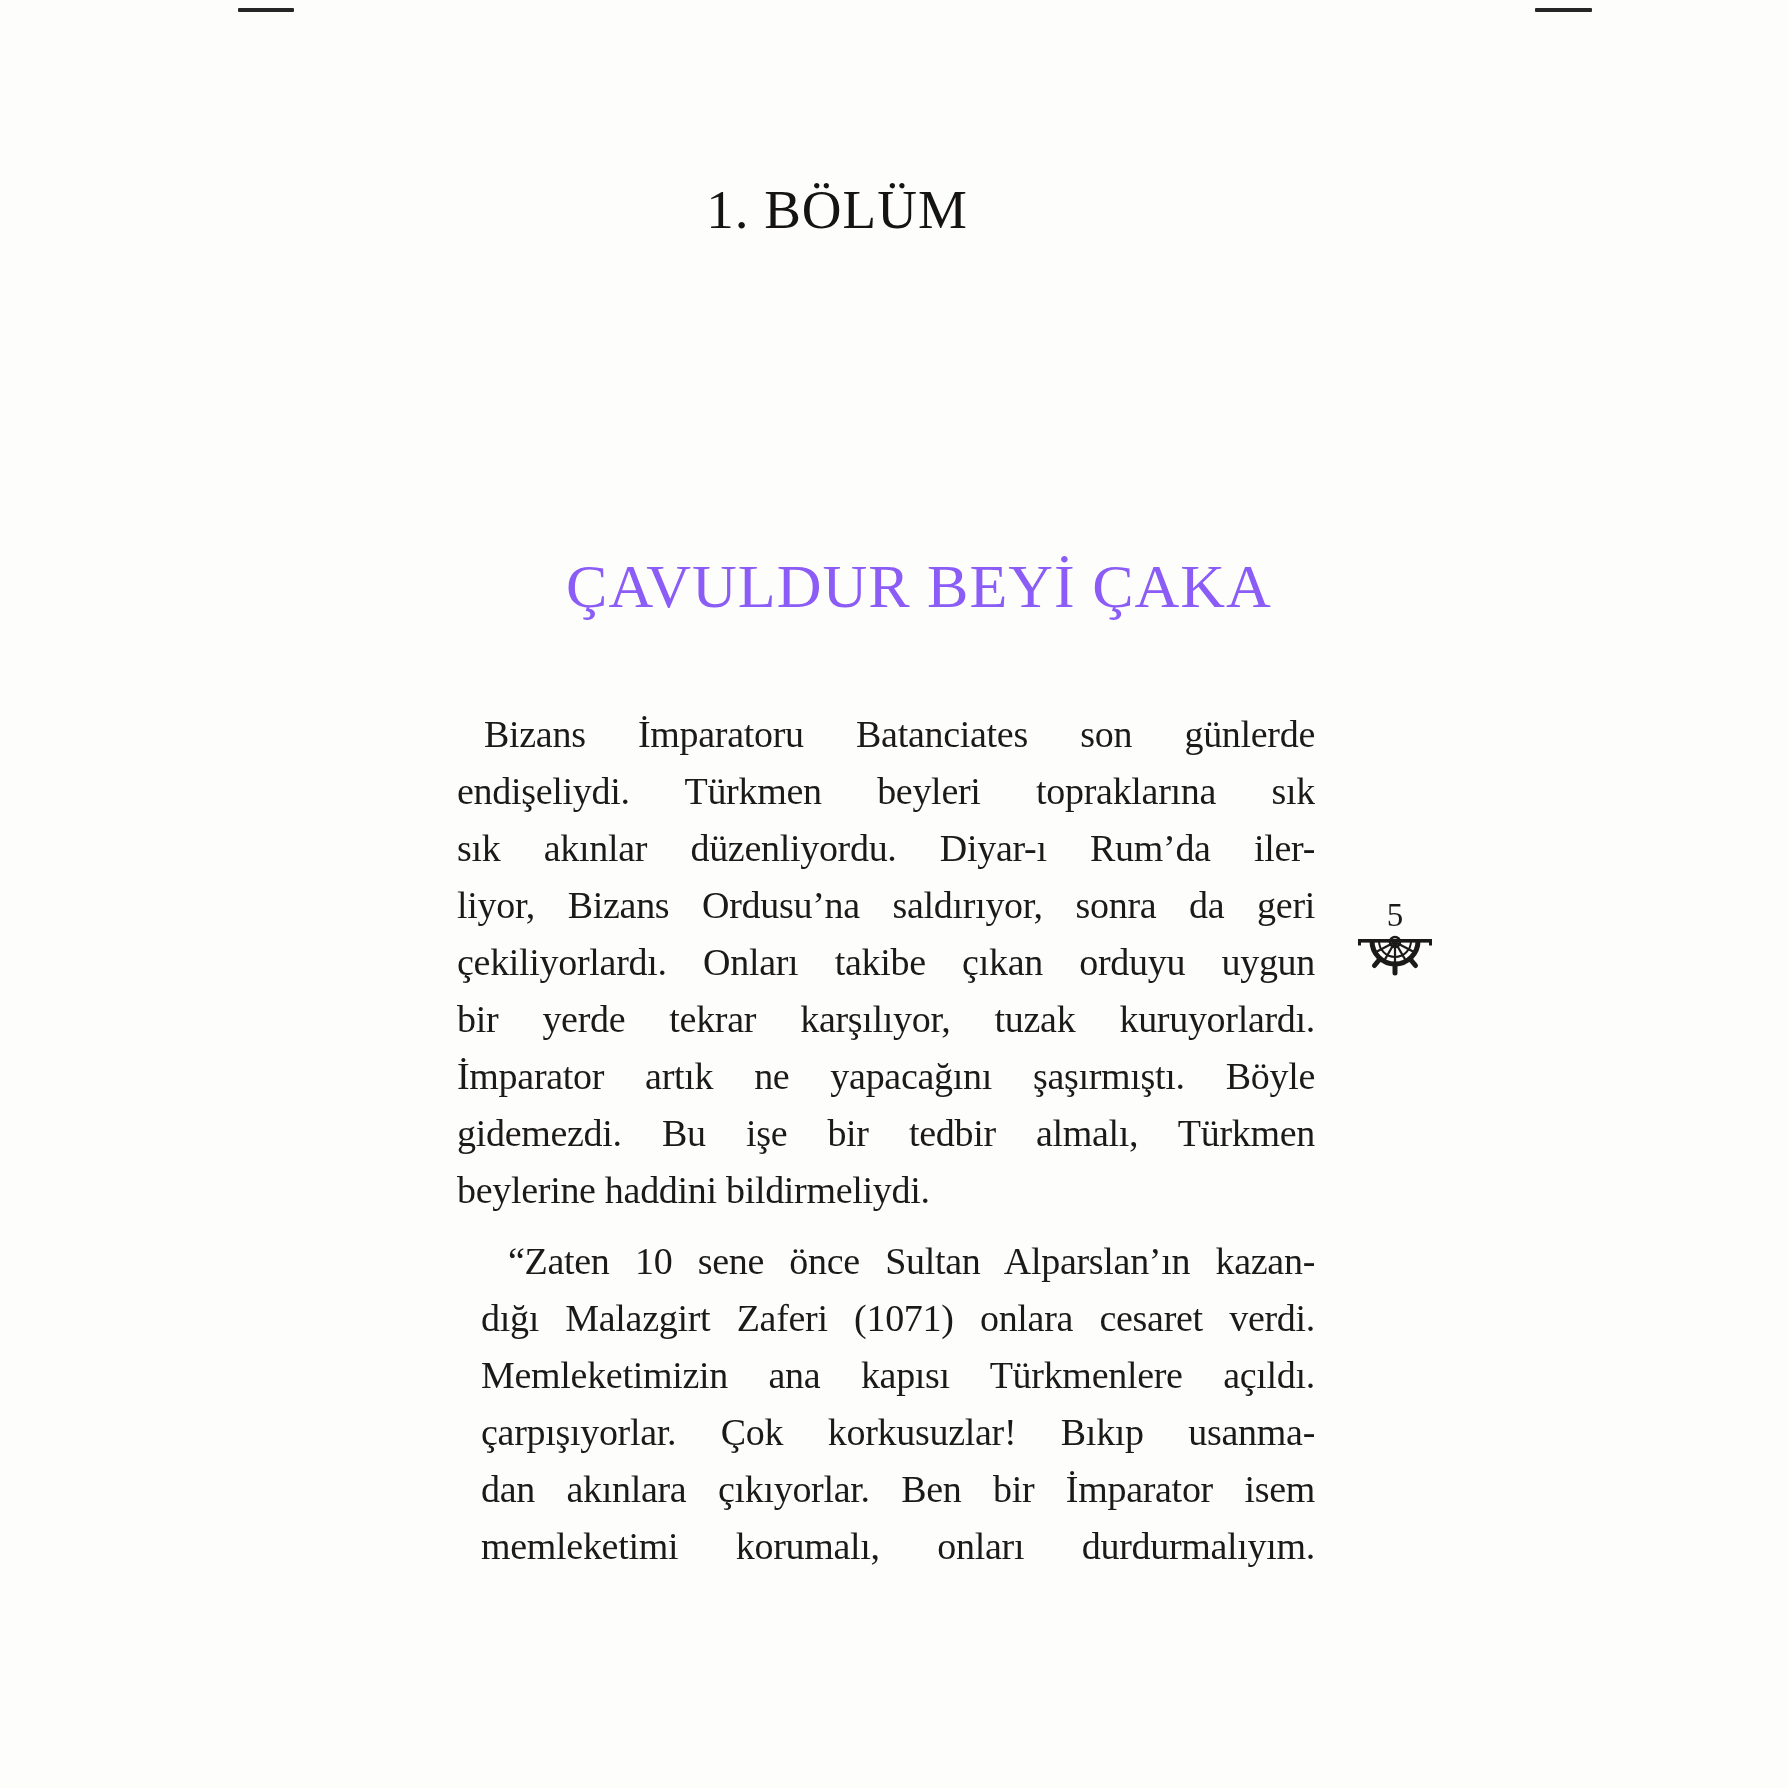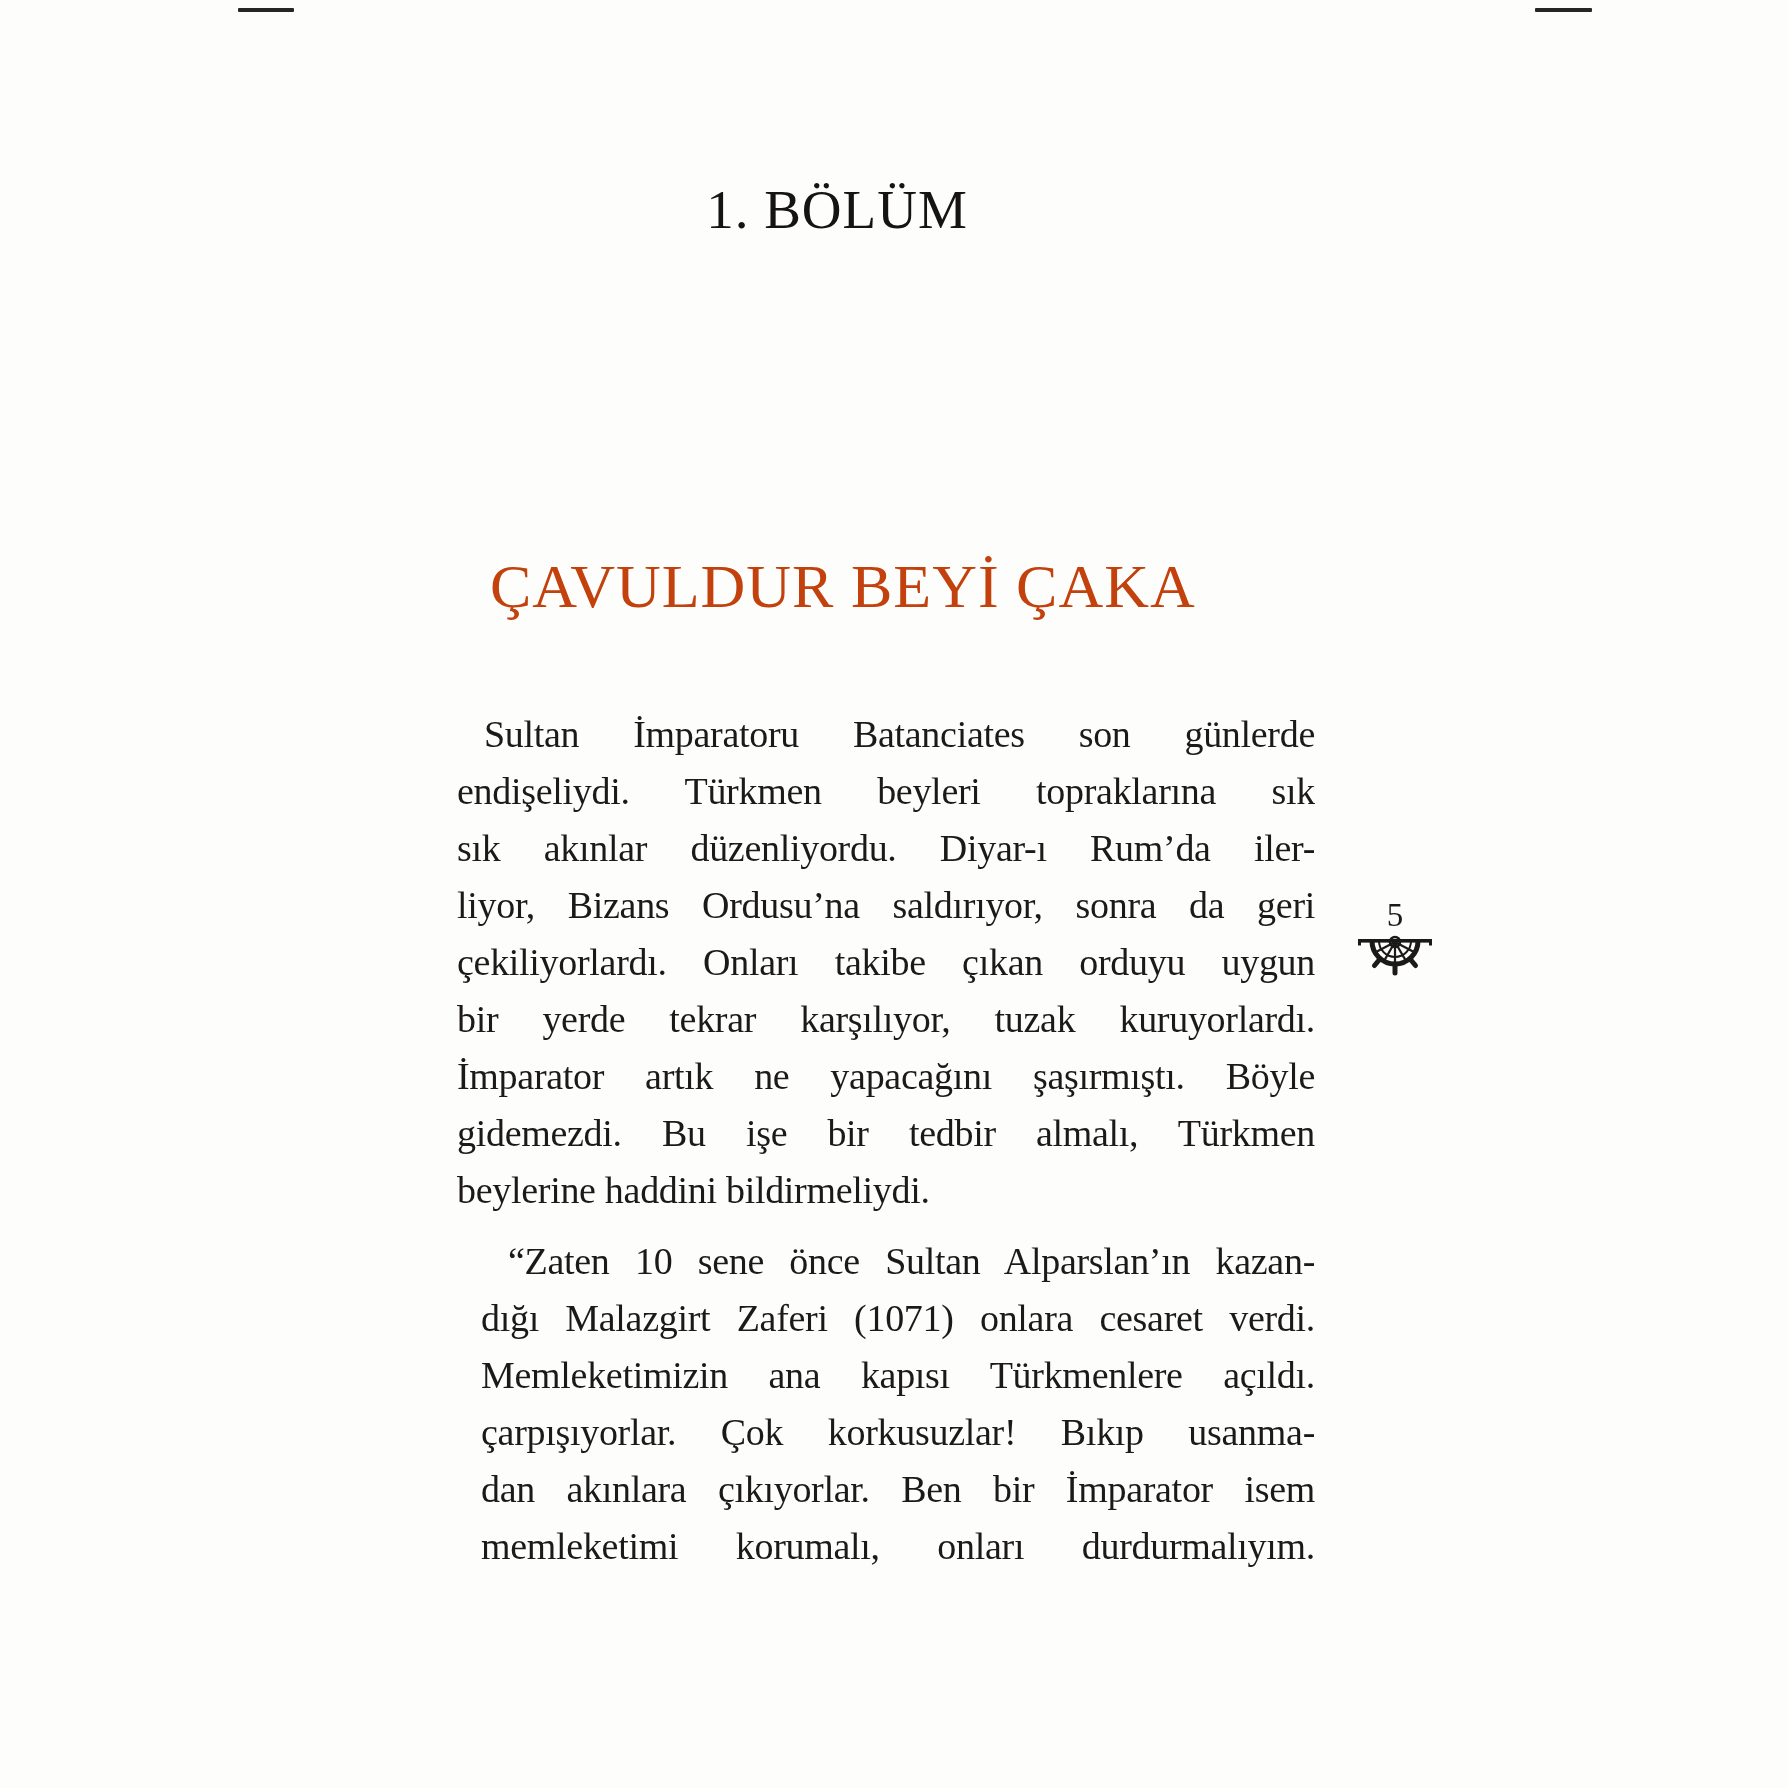--- a/index.html
+++ b/index.html
@@ -49,25 +49,26 @@
     letter-spacing: 1px;
     color: #151413;
     white-space: nowrap;
   }
 
   .book-title {
     position: absolute;
     top: 552px;
     left: 0;
     width: 100%;
+    text-align: center;
     transform: translateX(33px);
     font-size: 62px;
     line-height: 1.1;
     letter-spacing: 1px;
-    color: #c2410c;
+    color: #8b5cf6;
     white-space: nowrap;
   }
 
   .body-text {
     position: absolute;
     top: 706px;
     left: 0;
     width: 100%;
     font-size: 38px;
     letter-spacing: -0.3px;
@@ -123,21 +124,21 @@
   <div class="crop-mark right"></div>
 
   <div class="column">
 
     <div class="chapter-heading">1. BÖLÜM</div>
 
     <div class="book-title">ÇAVULDUR BEYİ ÇAKA</div>
 
     <div class="body-text">
       <div class="para">
-          <div class="textline indent">Sultan İmparatoru Batanciates son günlerde</div>
+          <div class="textline indent">Bizans İmparatoru Batanciates son günlerde</div>
           <div class="textline">endişeliydi. Türkmen beyleri topraklarına sık</div>
           <div class="textline">sık akınlar düzenliyordu. Diyar-ı Rum’da iler-</div>
           <div class="textline">liyor, Bizans Ordusu’na saldırıyor, sonra da geri</div>
           <div class="textline">çekiliyorlardı. Onları takibe çıkan orduyu uygun</div>
           <div class="textline">bir yerde tekrar karşılıyor, tuzak kuruyorlardı.</div>
           <div class="textline">İmparator artık ne yapacağını şaşırmıştı. Böyle</div>
           <div class="textline">gidemezdi. Bu işe bir tedbir almalı, Türkmen</div>
           <div class="textline no-justify">beylerine haddini bildirmeliydi.</div>
         </div>
       <div class="para">

